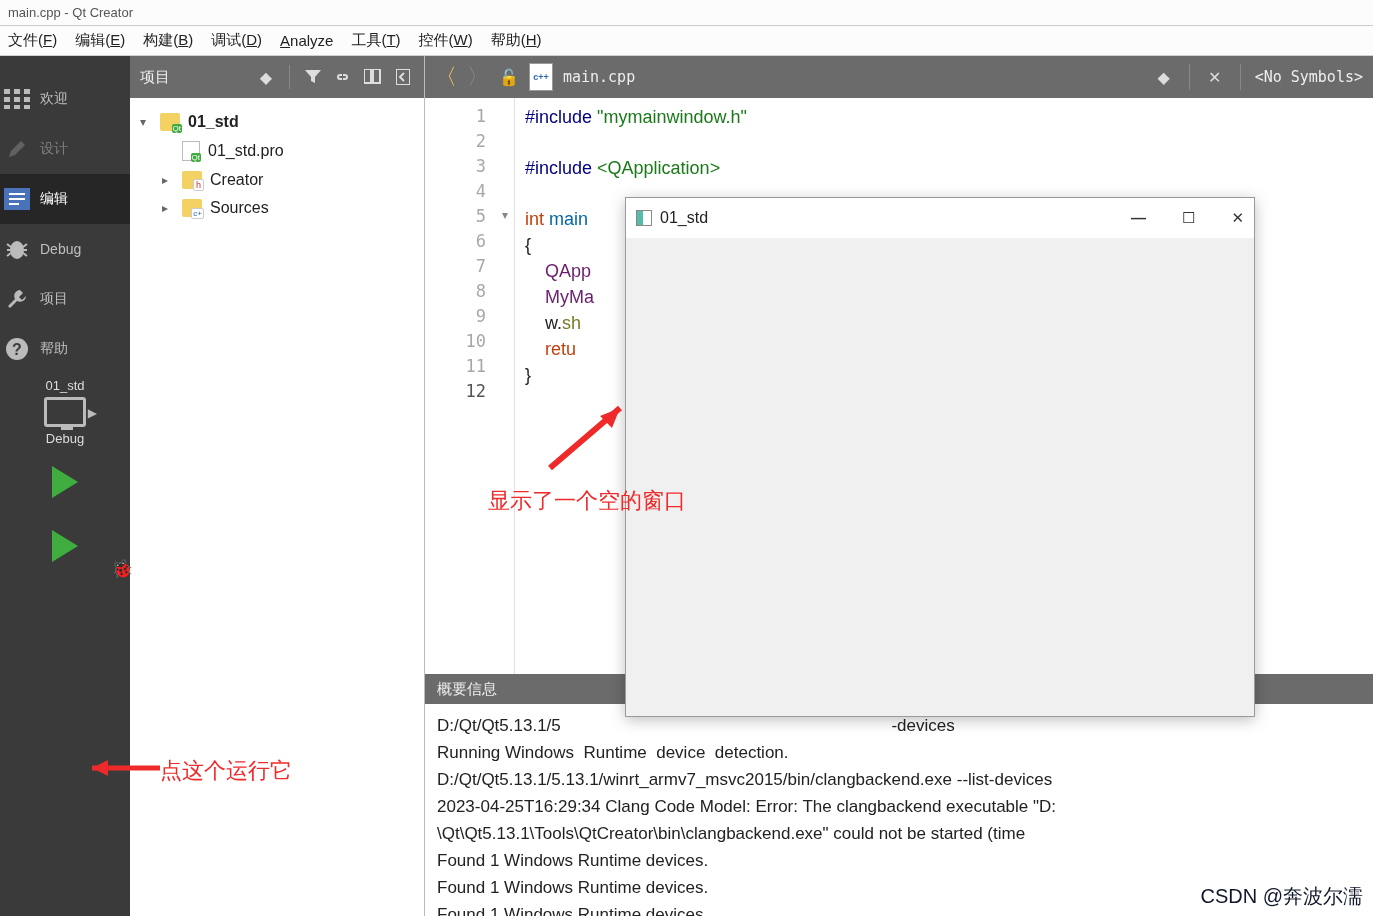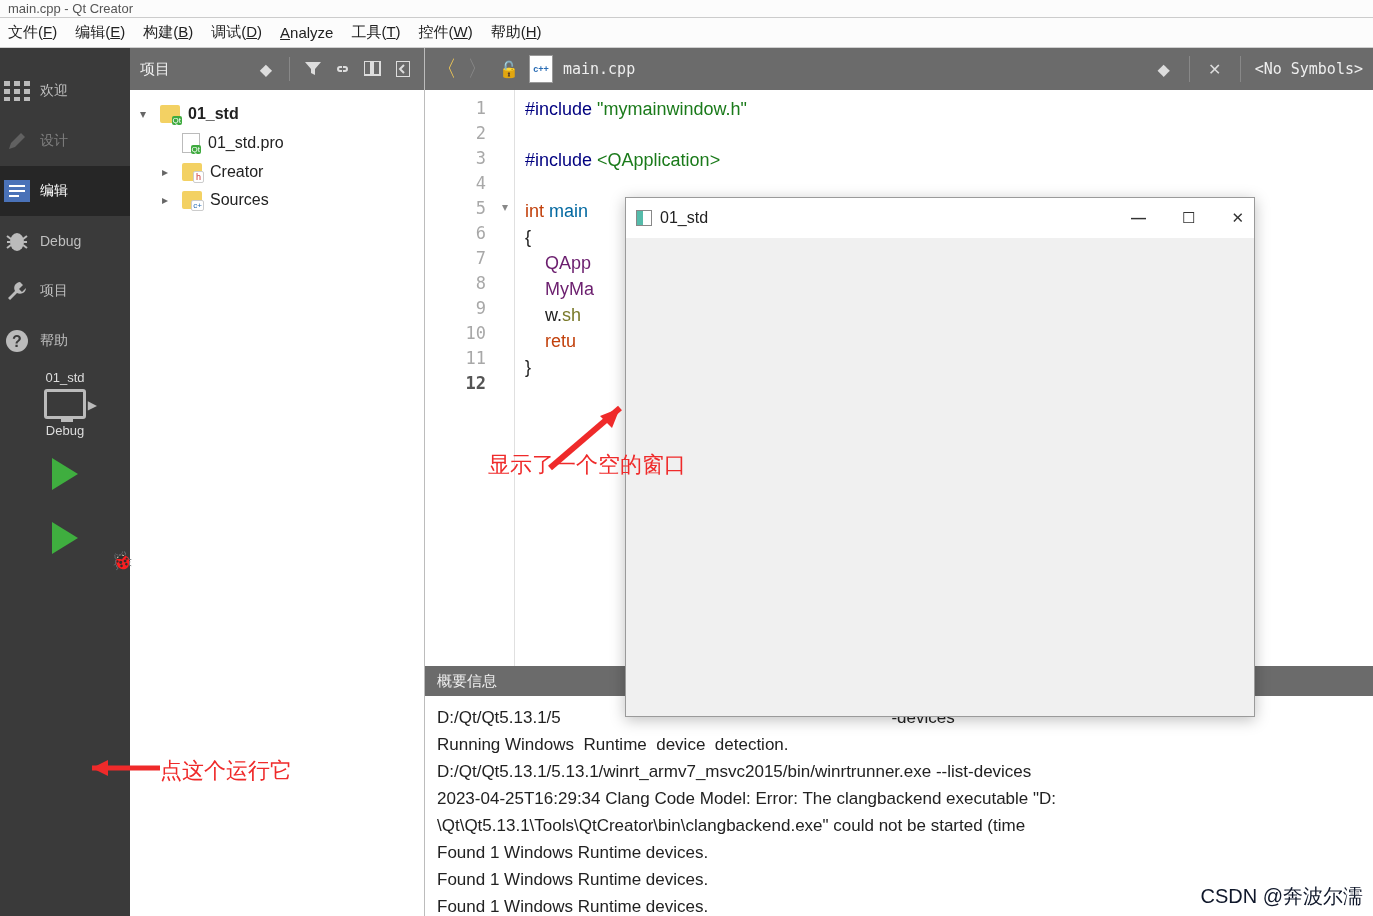--- a/index.html
+++ b/index.html
@@ -1,17 +1,17 @@
 <!DOCTYPE html>
 <html><head>
 <meta charset="utf-8">
 <style>
   *{box-sizing:border-box;margin:0;padding:0;font-family:"Microsoft YaHei",Arial,sans-serif}
   body{width:1373px;height:916px;overflow:hidden;background:#fff;position:relative;font-size:14px}
-  .title-bar{height:18px;background:#fcfcfc;border-bottom:1px solid #ccc;display:flex;align-items:center;padding:0 8px;color:#555;font-size:13px}
+  .title-bar{height:26px;background:#fcfcfc;border-bottom:1px solid #ccc;display:flex;align-items:center;padding:0 8px;color:#555;font-size:13px}
   .menu-bar{height:30px;background:#fcfcfc;display:flex;align-items:center;padding:0 8px;gap:18px;color:#222;font-size:15px;border-bottom:1px solid #d0d0d0}
   .menu-bar span{cursor:default}
   .menu-bar span u{text-decoration:underline}
   .main{display:flex;height:872px}
   
   .mode-bar{width:130px;background:#3a3a3a;display:flex;flex-direction:column;align-items:center;color:#bfbfbf;font-size:14px;padding-top:18px}
   .mode-item{width:100%;display:flex;flex-direction:row;align-items:center;padding:12px 0;gap:6px}
   .mode-item.active{background:#262626;color:#fff}
   .mode-ico{width:34px;height:26px;display:flex;align-items:center;justify-content:center}
   .mode-label{font-size:14px}
@@ -44,21 +44,21 @@
   .ed-head{height:42px;background:#6b6b6b;display:flex;align-items:center;padding:0 10px;gap:10px;color:#ddd}
   .nav-ar{font-size:22px}
   .nav-ar.back{color:#f0c755}
   .lock{font-size:16px;color:#aaa}
   .cpp-ico{width:24px;height:28px;background:#fff;border:1px solid #999;display:flex;align-items:center;justify-content:center;font-size:9px;color:#2a6db5;font-weight:700}
   .fn{font-family:Consolas,monospace;font-size:15px;color:#eee}
   .vsep{width:1px;height:26px;background:#888;margin:0 4px}
   .ed-body{flex:1;display:flex;background:#fff;min-height:0}
   .gutter{width:90px;background:#fff;border-right:1px solid #e0e0e0;text-align:right;padding:6px 28px 6px 6px;position:relative}
   .gutter .ln{height:25px;line-height:25px;color:#a8a8a8;font-family:Consolas,monospace;font-size:17px}
-  .gutter .ln.bold{color:#555;font-weight:700}
+  .gutter .ln.bold{color:#555;font-weight:400}
   .fold-mark{position:absolute;right:6px;top:110px;color:#888;font-size:12px}
   .code{flex:1;padding:6px 10px;font-family:Consolas,monospace;font-size:18px;line-height:25px;white-space:pre;color:#222;overflow:hidden}
   .kw{color:#c2410c}.str{color:#1a7a1a}.inc{color:#1a7a1a}.pre{color:#000080}.ty{color:#6b1e6e}.fnname{color:#0369a1}.brown{color:#7a7a2a}
   
   .out-head{height:30px;background:#6b6b6b;color:#eee;display:flex;align-items:center;padding:0 12px;font-size:15px}
   .out-body{height:224px;background:#fff;padding:8px 12px;font-family:Consolas,monospace;font-size:17px;line-height:26px;color:#222;white-space:pre;overflow:hidden}
   
   .popup{position:absolute;left:625px;top:197px;width:630px;height:520px;background:#eaeaea;border:1px solid #9a9a9a;box-shadow:0 3px 14px rgba(0,0,0,0.25);z-index:50}
   .pp-title{height:40px;background:#fff;display:flex;align-items:center;padding:0 10px;font-size:16px;color:#222}
   .pp-ico{width:16px;height:16px;border:1px solid #888;margin-right:8px;background:linear-gradient(90deg,#5ba 40%,#fff 40%)}
@@ -267,21 +267,21 @@
 <span class="ty">    MyMa</span>
 <span>    w.</span><span class="brown">sh</span>
 <span class="kw">    retu</span>
 <span>}</span>
 </div>
     </div>
 
     <div class="out-head">概要信息</div>
     <div class="out-body"><span>D:/Qt/Qt5.13.1/5                                                                      -devices</span>
 <span>Running Windows  Runtime  device  detection.</span>
-<span>D:/Qt/Qt5.13.1/5.13.1/winrt_armv7_msvc2015/bin/winrtrunner.exe --list-devices</span>
+<span>D:/Qt/Qt5.13.1/5.13.1/winrt_armv7_msvc2015/bin/clangbackend.exe --list-devices</span>
 <span>2023-04-25T16:29:34 Clang Code Model: Error: The clangbackend executable "D:</span>
 <span>\Qt\Qt5.13.1\Tools\QtCreator\bin\clangbackend.exe" could not be started (time</span>
 <span>Found 1 Windows Runtime devices.</span>
 <span>Found 1 Windows Runtime devices.</span>
 <span>Found 1 Windows Runtime devices.</span>
 </div>
   </div>
 </div>
 
 <div class="popup">
@@ -294,21 +294,21 @@
       <span>✕</span>
     </span>
   </div>
   <div class="pp-body"></div>
 </div>
 
 <svg class="arrow-red" style="left:540px;top:398px" width="100" height="80">
     <path d="M10 70 L80 10" stroke="#ef2a2a" stroke-width="6"></path>
     <path d="M80 10 L60 18 L72 30 Z" fill="#ef2a2a"></path>
   </svg>
-<div class="anno" style="left:488px;top:450px">显示了一个空的窗口</div>
+<div class="anno" style="left:488px;top:486px">显示了一个空的窗口</div>
 
 <svg class="arrow-red" style="left:82px;top:756px" width="80" height="24">
     <path d="M78 12 L10 12" stroke="#ef2a2a" stroke-width="5"></path>
     <path d="M10 12 L26 4 L26 20 Z" fill="#ef2a2a"></path>
   </svg>
 <div class="anno" style="left:160px;top:756px">点这个运行它</div>
 
 <div class="watermark">CSDN @奔波尔濡</div>
 
 </body></html>

